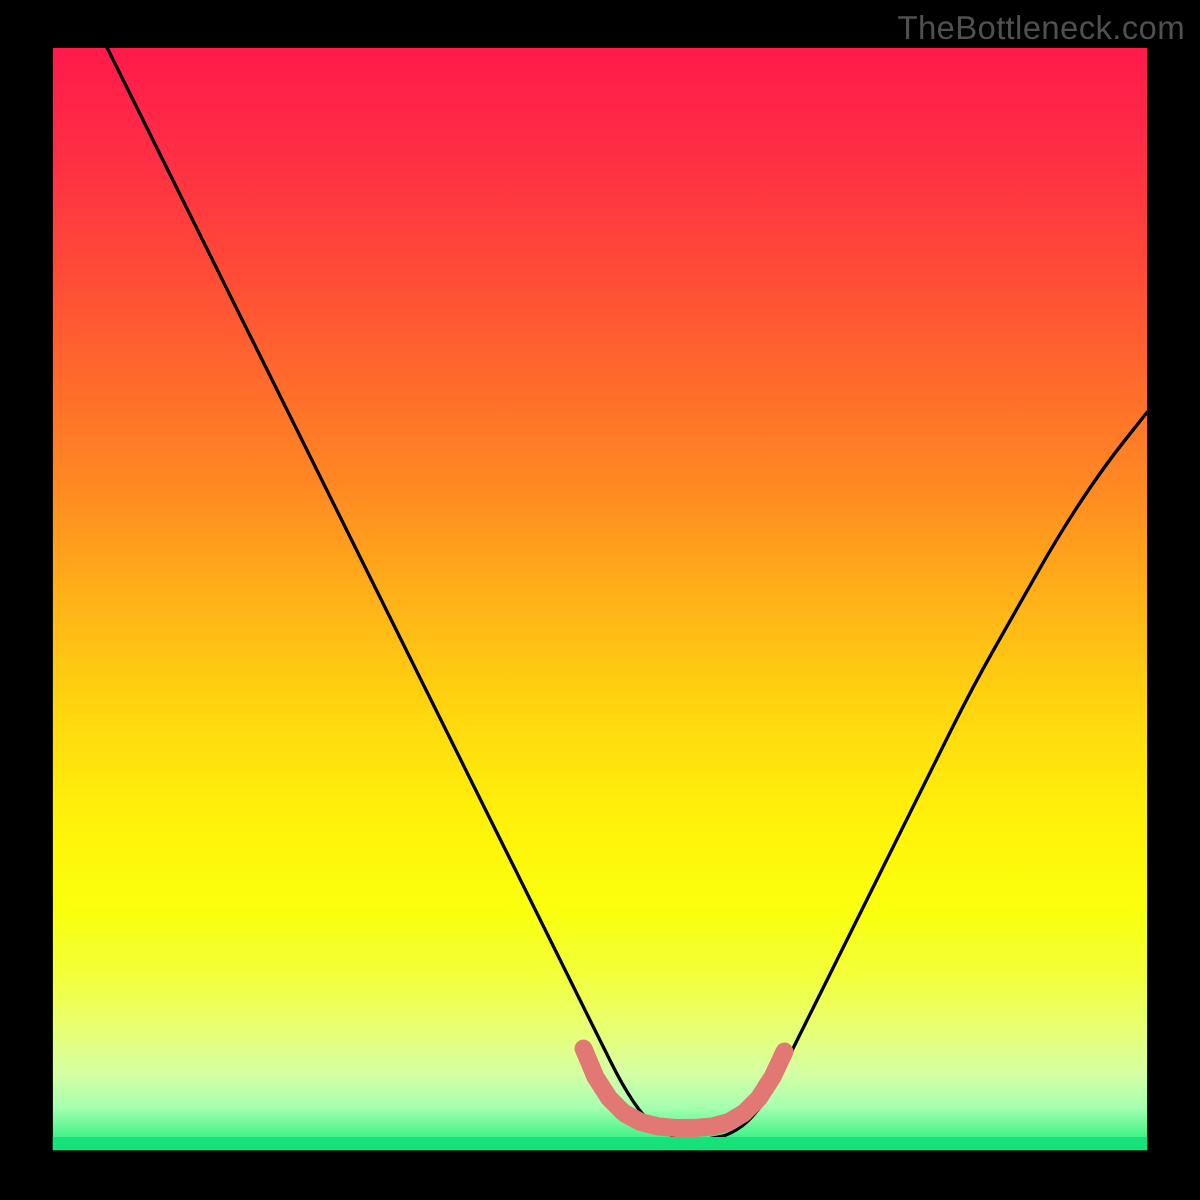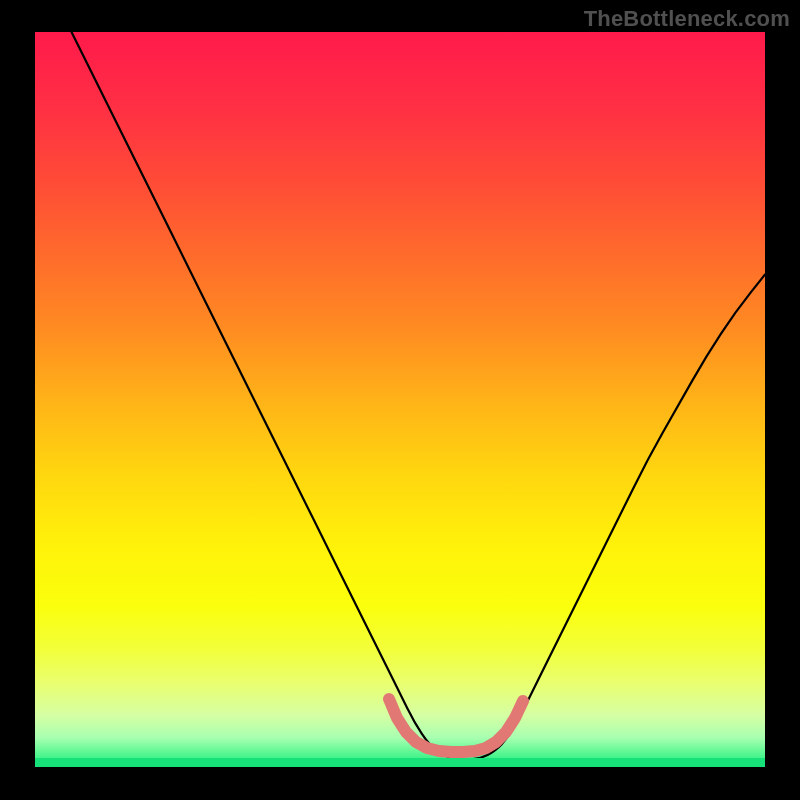--- a/index.html
+++ b/index.html
@@ -16,21 +16,21 @@
     width: 800px;
     height: 800px;
     background: #000;
   }
   .watermark {
     position: absolute;
     top: 6px;
     right: 10px;
     color: #505050;
     font-size: 22px;
-    font-weight: 700;
+    font-weight: 400;
     letter-spacing: 0.2px;
     z-index: 10;
   }
   .plot {
     position: absolute;
     left: 35px;
     top: 32px;
     width: 730px;
     height: 735px;
     overflow: hidden;

